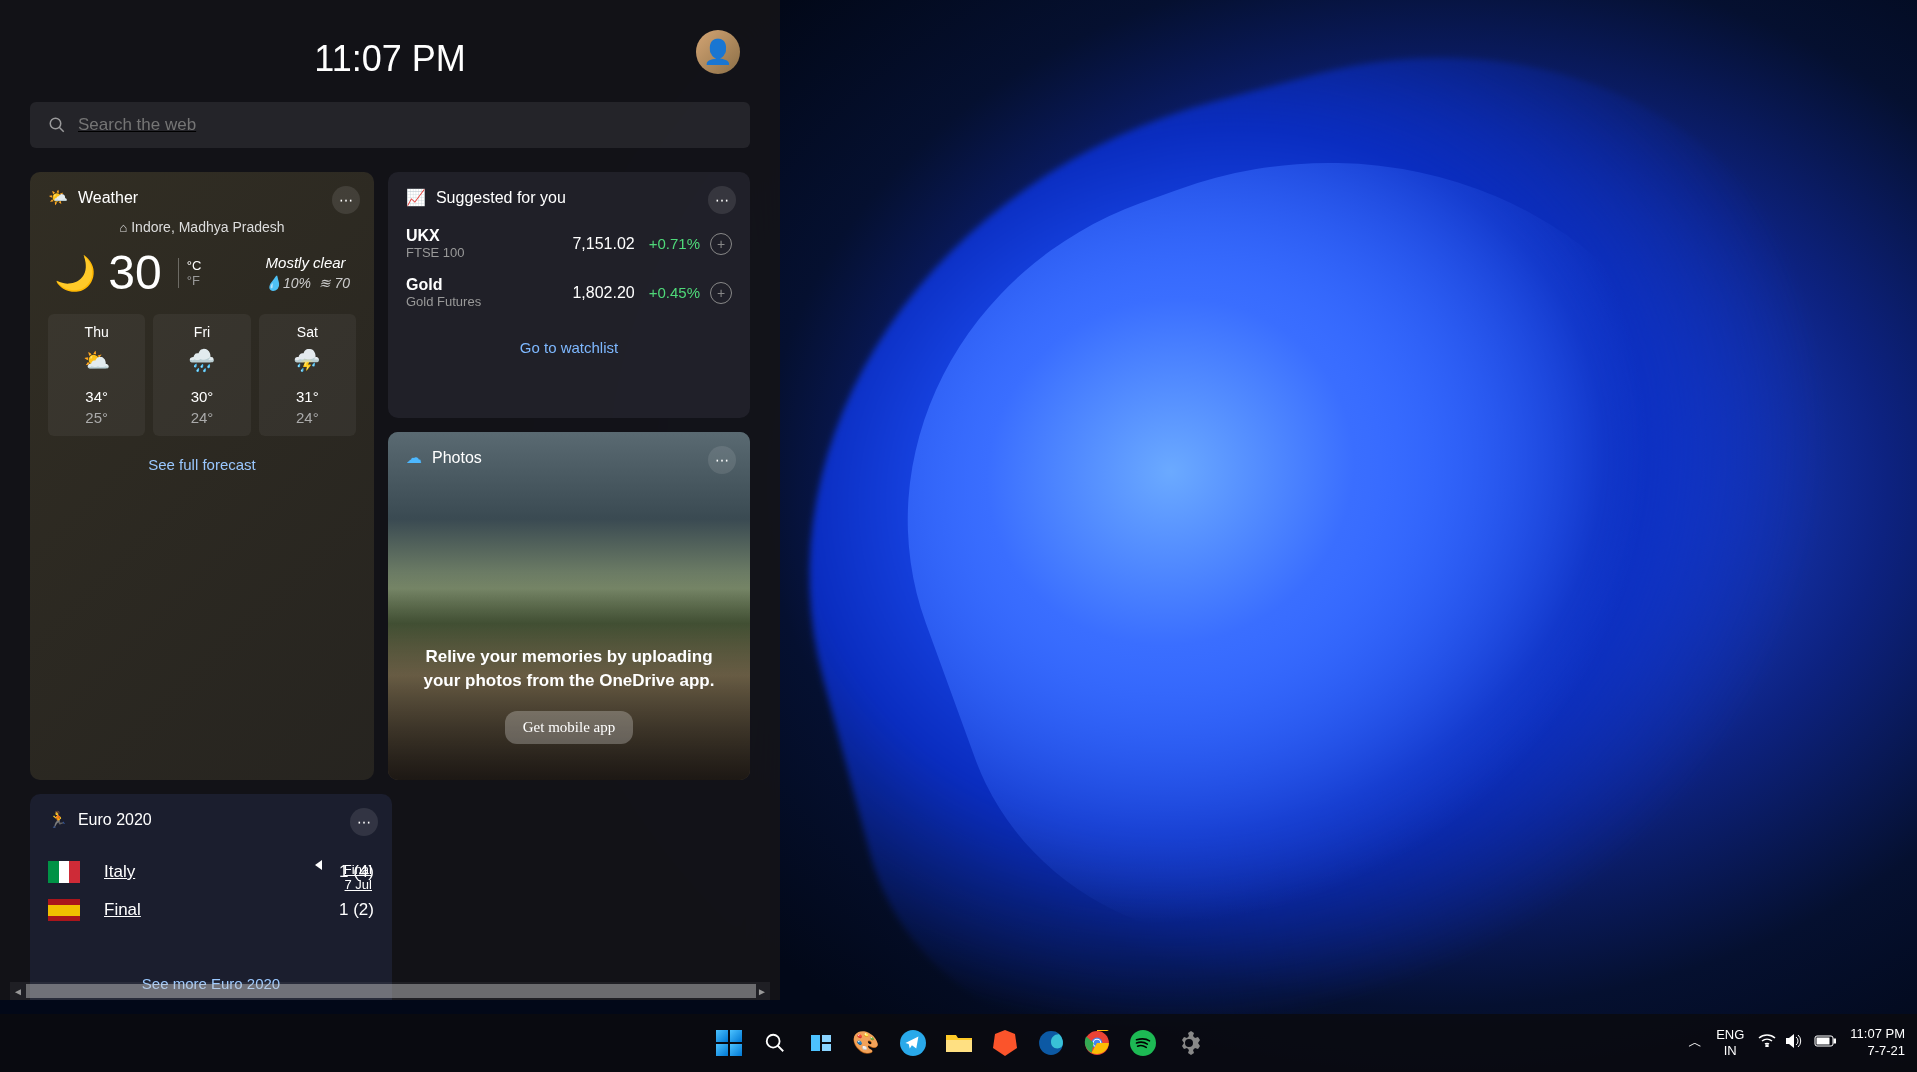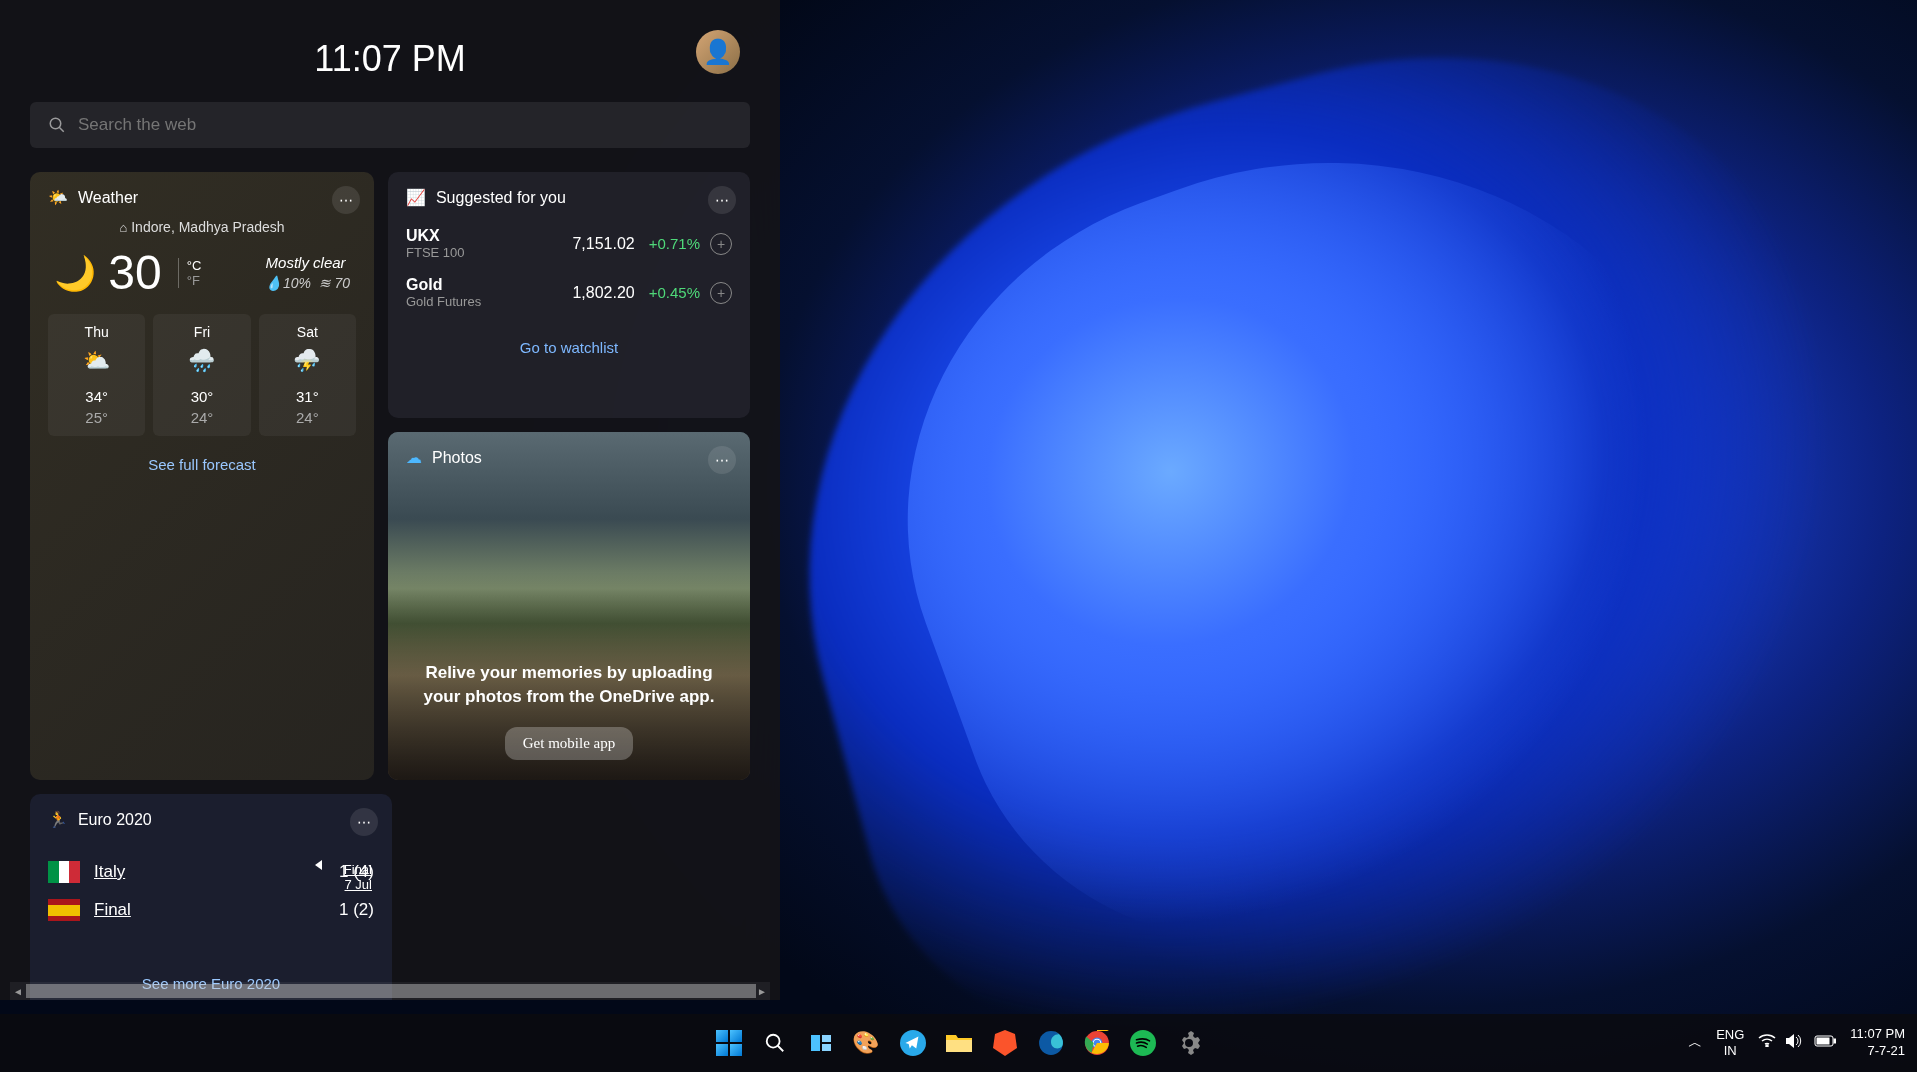--- a/index.html
+++ b/index.html
@@ -10,21 +10,21 @@
 .wallpaper::before { content: ''; position: absolute; top: 8%; left: 42%; width: 55%; height: 85%; background: radial-gradient(ellipse at 40% 40%, #4d8fff 0%, #2256ff 20%, #0a2dc0 45%, transparent 70%); border-radius: 50% 40% 60% 30%; transform: rotate(-15deg); filter: blur(3px); }
 .wallpaper::after { content: ''; position: absolute; top: 15%; left: 48%; width: 42%; height: 70%; background: radial-gradient(ellipse at 35% 35%, #6baaff 0%, #3a6eff 25%, transparent 65%); border-radius: 45% 55% 50% 40%; transform: rotate(-20deg); }
 
 
 .widgets-panel { position: absolute; top: 0; left: 0; width: 780px; height: 1000px; background: rgba(20,20,24,0.92); backdrop-filter: blur(20px); padding: 20px 30px; overflow-y: auto; }
 .panel-header { display: flex; align-items: center; justify-content: center; position: relative; padding: 18px 0 22px; }
 .panel-time { color: #fff; font-size: 36px; font-weight: 400; }
 .avatar { position: absolute; right: 10px; top: 10px; width: 44px; height: 44px; border-radius: 50%; background: linear-gradient(135deg,#d4a574,#8b6f47); display:flex; align-items:center; justify-content:center; font-size:24px; }
 
 
-.search-bar { width: 100%; height: 46px; background: rgba(255,255,255,0.08); border-radius: 6px; display: flex; align-items: center; padding: 0 18px; margin-bottom: 24px; }
+.search-bar { width: 100%; height: 46px; background: rgba(255,255,255,0.08); border-radius: 6px; display: flex; align-items: center; padding: 0 18px; margin-bottom: 24px; text-decoration: underline; }
 .search-icon { width: 18px; height: 18px; margin-right: 12px; opacity: 0.7; }
 .search-input { background: transparent; border: none; outline: none; color: #ccc; font-size: 17px; flex: 1; }
 
 
 .widget-row { display: flex; gap: 14px; }
 .widget { background: rgba(40,40,50,0.65); border-radius: 10px; padding: 16px 18px; position: relative; color: #fff; }
 .widget-header { display: flex; align-items: center; gap: 10px; font-size: 16px; margin-bottom: 12px; }
 .widget-menu { position: absolute; top: 14px; right: 14px; width: 28px; height: 28px; border-radius: 50%; background: rgba(255,255,255,0.1); display: flex; align-items: center; justify-content: center; font-size: 14px; cursor: pointer; }
 
 
@@ -54,29 +54,29 @@
 .stock-price { margin-left: auto; font-size: 16px; margin-right: 14px; }
 .stock-change { font-size: 15px; color: #4fd97a; margin-right: 10px; }
 .stock-add { width: 22px; height: 22px; border: 1.5px solid #888; border-radius: 50%; display: flex; align-items:center; justify-content:center; font-size:14px; color:#888; }
 .stocks-link { text-align: center; color: #7eb8ff; padding-top: 22px; font-size: 15px; }
 
 
 .widget-photos { width: 362px; height: 348px; padding: 0; overflow: hidden; background: linear-gradient(180deg,#3a4a52 0%,#2a3a3a 40%,#4a5a42 60%,#3a3028 100%); position: relative; }
 .photos-header { position: absolute; top: 16px; left: 18px; display: flex; align-items: center; gap: 10px; z-index: 2; }
 .photos-bg { position:absolute; inset:0; background: linear-gradient(180deg, #5a6a72 0%, #3a4a52 25%, #7a8a6a 45%, #4a5a3a 55%, #8a7a5a 70%, #3a3028 100%); }
 .photos-bg::after { content:''; position:absolute; bottom:0; left:0; right:0; height:60%; background: linear-gradient(180deg, transparent, rgba(0,0,0,0.5)); }
-.photos-content { position: absolute; bottom: 20px; left: 0; right: 0; text-align: center; padding: 0 30px; z-index:2; }
+.photos-content { position: absolute; bottom: 36px; left: 0; right: 0; text-align: center; padding: 0 30px; z-index:2; }
 .photos-text { font-size: 17px; font-weight: 600; margin-bottom: 18px; line-height: 1.4; }
 .photos-btn { display: inline-block; background: rgba(255,255,255,0.25); padding: 8px 18px; border-radius: 12px; font-size: 15px; cursor:pointer;font-family:Liberation Serif, serif; }
 .widget-photos .widget-menu { z-index: 2; }
 
 
 .widget-euro { width: 362px; height: 246px; background: rgba(30,35,55,0.72); }
 .euro-match { padding: 12px 0; }
-.euro-team { display: flex; align-items: center; gap: 14px; padding: 8px 0; }
+.euro-team { display: flex; align-items: center; gap: 24px; padding: 8px 0; }
 .flag { width: 32px; height: 22px; background: #ccc; }
 .flag-it { background: linear-gradient(90deg,#009246 33%,#fff 33% 66%,#CE2B37 66%); }
 .flag-es { background: linear-gradient(180deg,#AA151B 25%,#F1BF00 25% 75%,#AA151B 75%); }
 .team-name { font-size: 17px; text-decoration: underline; }
 .team-score { margin-left: auto; font-size: 17px; }
 .euro-right { position: absolute; right: 20px; top: 68px; text-align: right; font-size: 13px; }
 .euro-right div { text-decoration: underline; }
 .euro-tri { position:absolute; right: 70px; top: 66px; width:0; height:0; border-top:5px solid transparent; border-bottom:5px solid transparent; border-right:7px solid #fff; }
 
 

